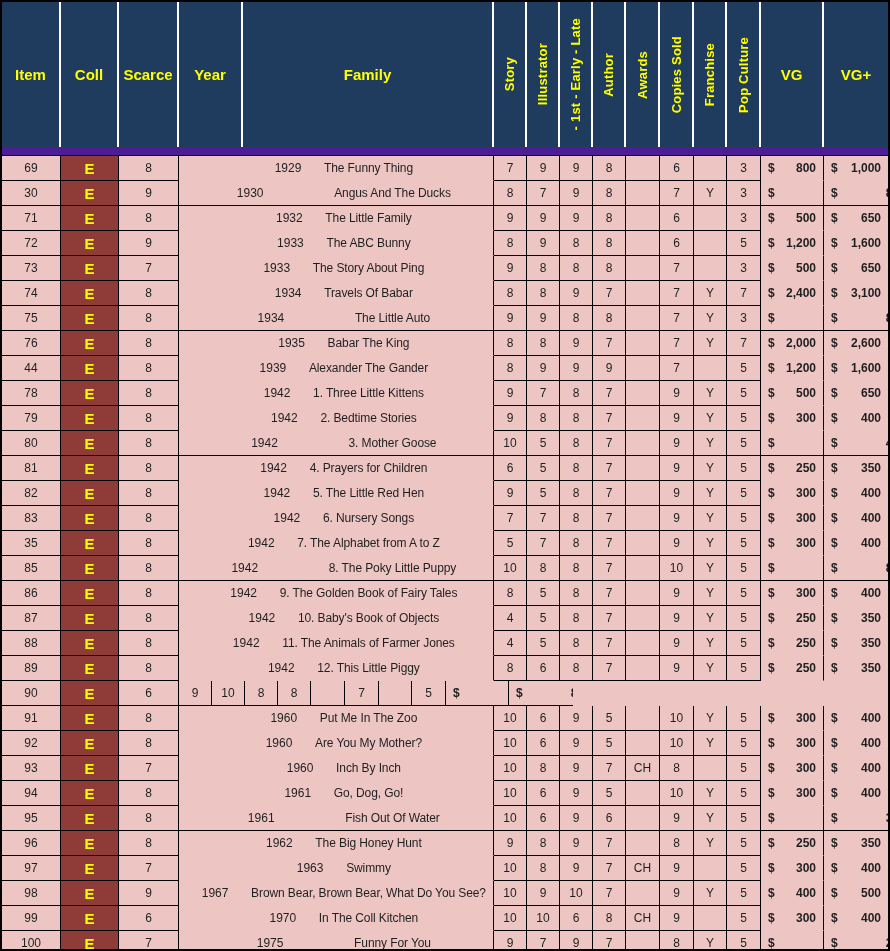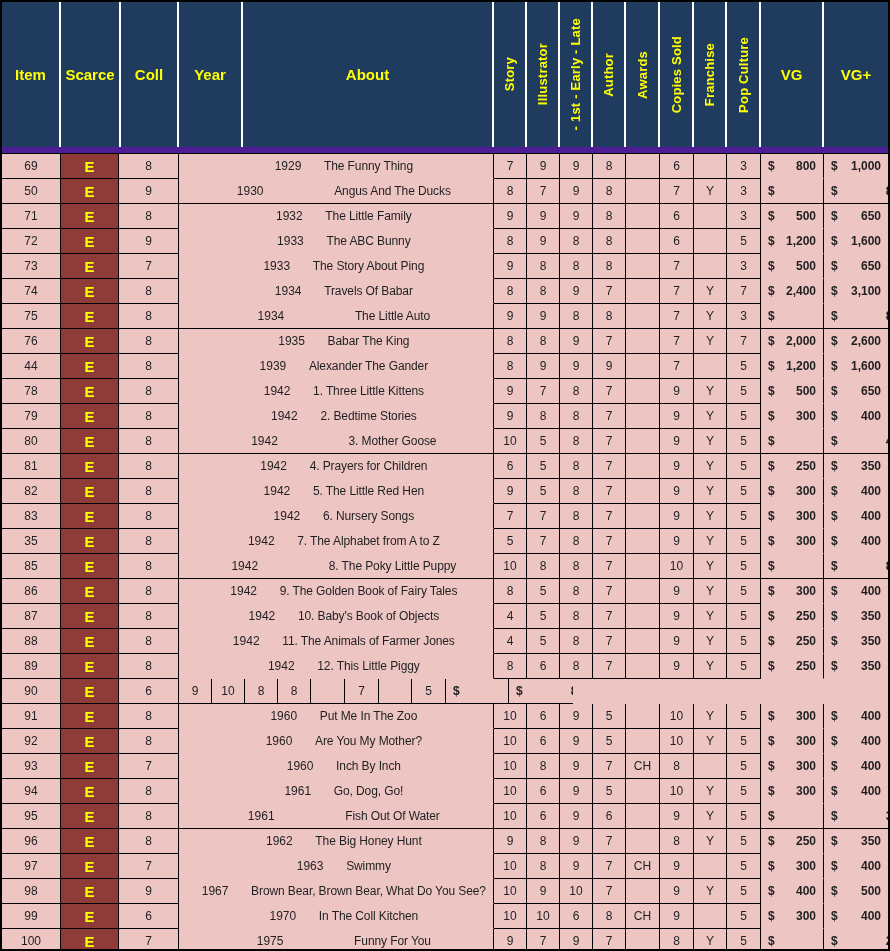--- a/index.html
+++ b/index.html
@@ -4,21 +4,21 @@
 <style>
   html,body { margin:0; padding:0; background:#ffffff; }
   .sheet {
     width:890px; height:951px; box-sizing:border-box;
     border:2px solid #000;
     background:#fff;
     font-family:"Liberation Sans", sans-serif;
     overflow:hidden;
   }
   
-  .hdr { display:flex; height:145px; background:#fff; border-bottom:6px solid #4c1d95; }
+  .hdr { display:flex; height:145px; background:#fff; border-bottom:8px solid #4c1d95; }
   .hcell {
     background:#1F3B5E; color:#FFFF00; font-weight:bold;
     display:flex; align-items:center; justify-content:center;
     box-sizing:border-box; border-right:2px solid #fff;
     font-size:15px; text-align:center; overflow:hidden;
   }
   .hcell:last-child { border-right:none; }
   .hcell.vert span {
     writing-mode:vertical-rl; transform:rotate(180deg);
     font-size:13px; white-space:nowrap; letter-spacing:0.2px;
@@ -48,24 +48,24 @@
   }
   .c.vgp { border-right:none; }
   .row.gend .c.yt, .row.gend .c.money { border-bottom-color:#000;gap:48px; }
 </style>
 </head>
 <body>
 
 <div class="sheet">
   <div class="hdr">
     <div class="hcell w-item">Item</div>
+    <div class="hcell w-coll">Coll</div>
     <div class="hcell w-scarce">Scarce</div>
-    <div class="hcell w-coll">Coll</div>
     <div class="hcell w-year">Year</div>
-    <div class="hcell w-title">About</div>
+    <div class="hcell w-title">Family</div>
     <div class="hcell w-r vert">
         <span>Story</span>
       </div>
     <div class="hcell w-r vert">
         <span>Illustrator</span>
       </div>
     <div class="hcell w-r vert">
         <span>- 1st - Early - Late</span>
       </div>
     <div class="hcell w-r vert">
@@ -106,21 +106,21 @@
         <div class="c w-vg money">
           <span>$</span>
           <span>800</span>
         </div>
         <div class="c w-vgp vgp money">
           <span>$</span>
           <span>1,000</span>
         </div>
       </div>
       <div class="row gend">
-        <div class="c w-item">50</div>
+        <div class="c w-item">30</div>
         <div class="c w-coll coll">E</div>
         <div class="c w-scarce">9</div>
         <div class="c w-yt yt">
           <span class="yr">1930</span>
           <span class="ttl">Angus And The Ducks</span>
         </div>
         <div class="c w-r">8</div>
         <div class="c w-r">7</div>
         <div class="c w-r">9</div>
         <div class="c w-r">8</div>

